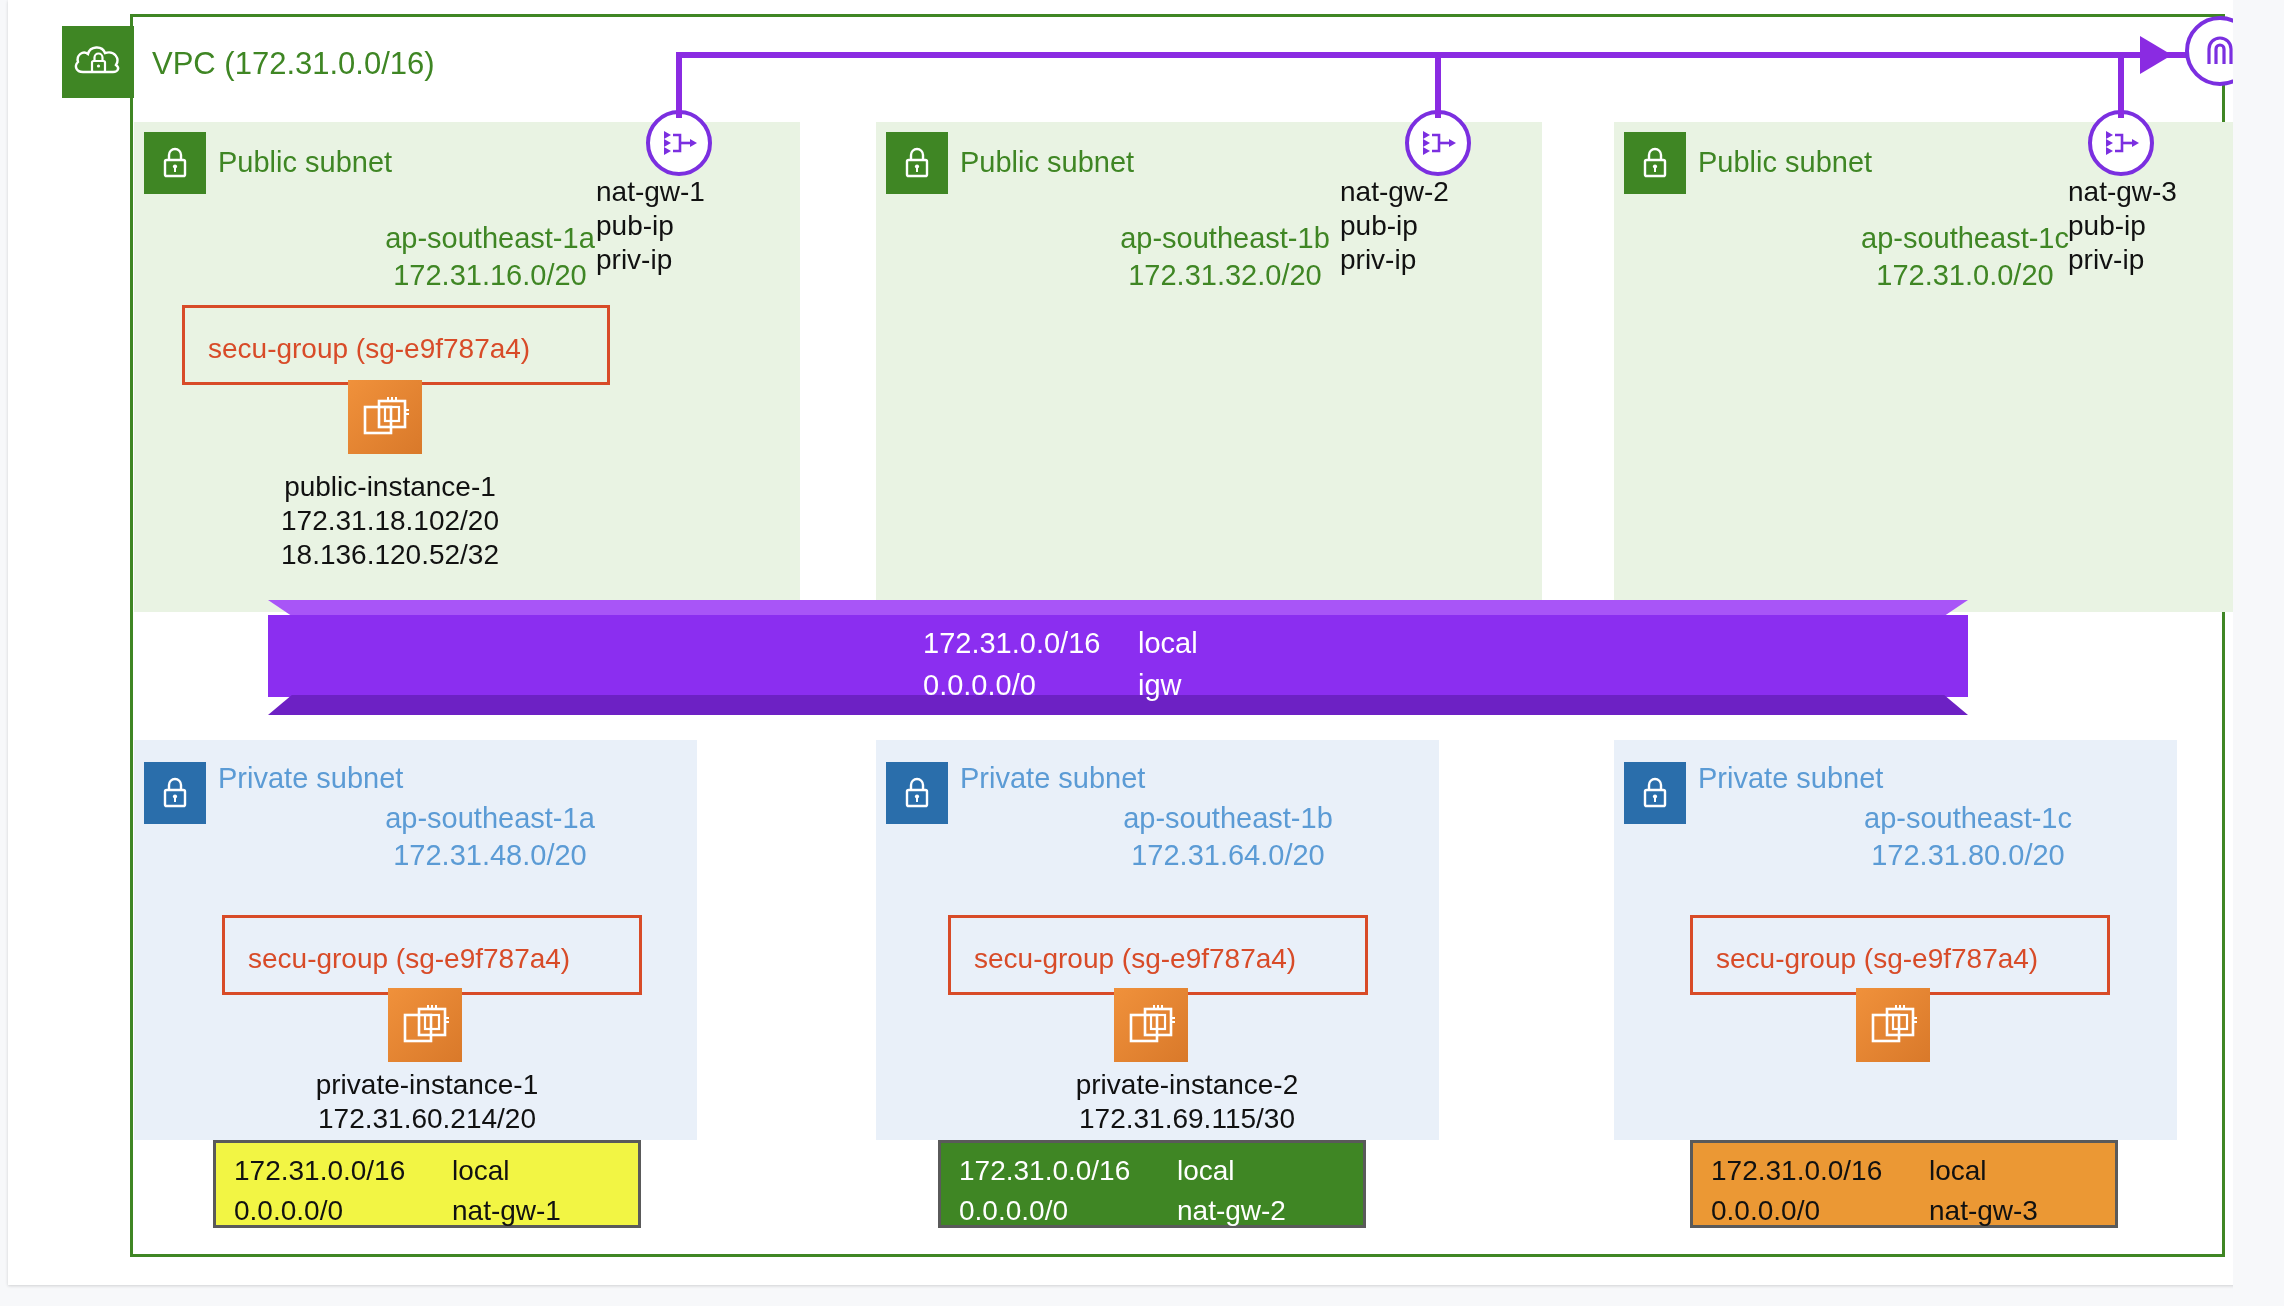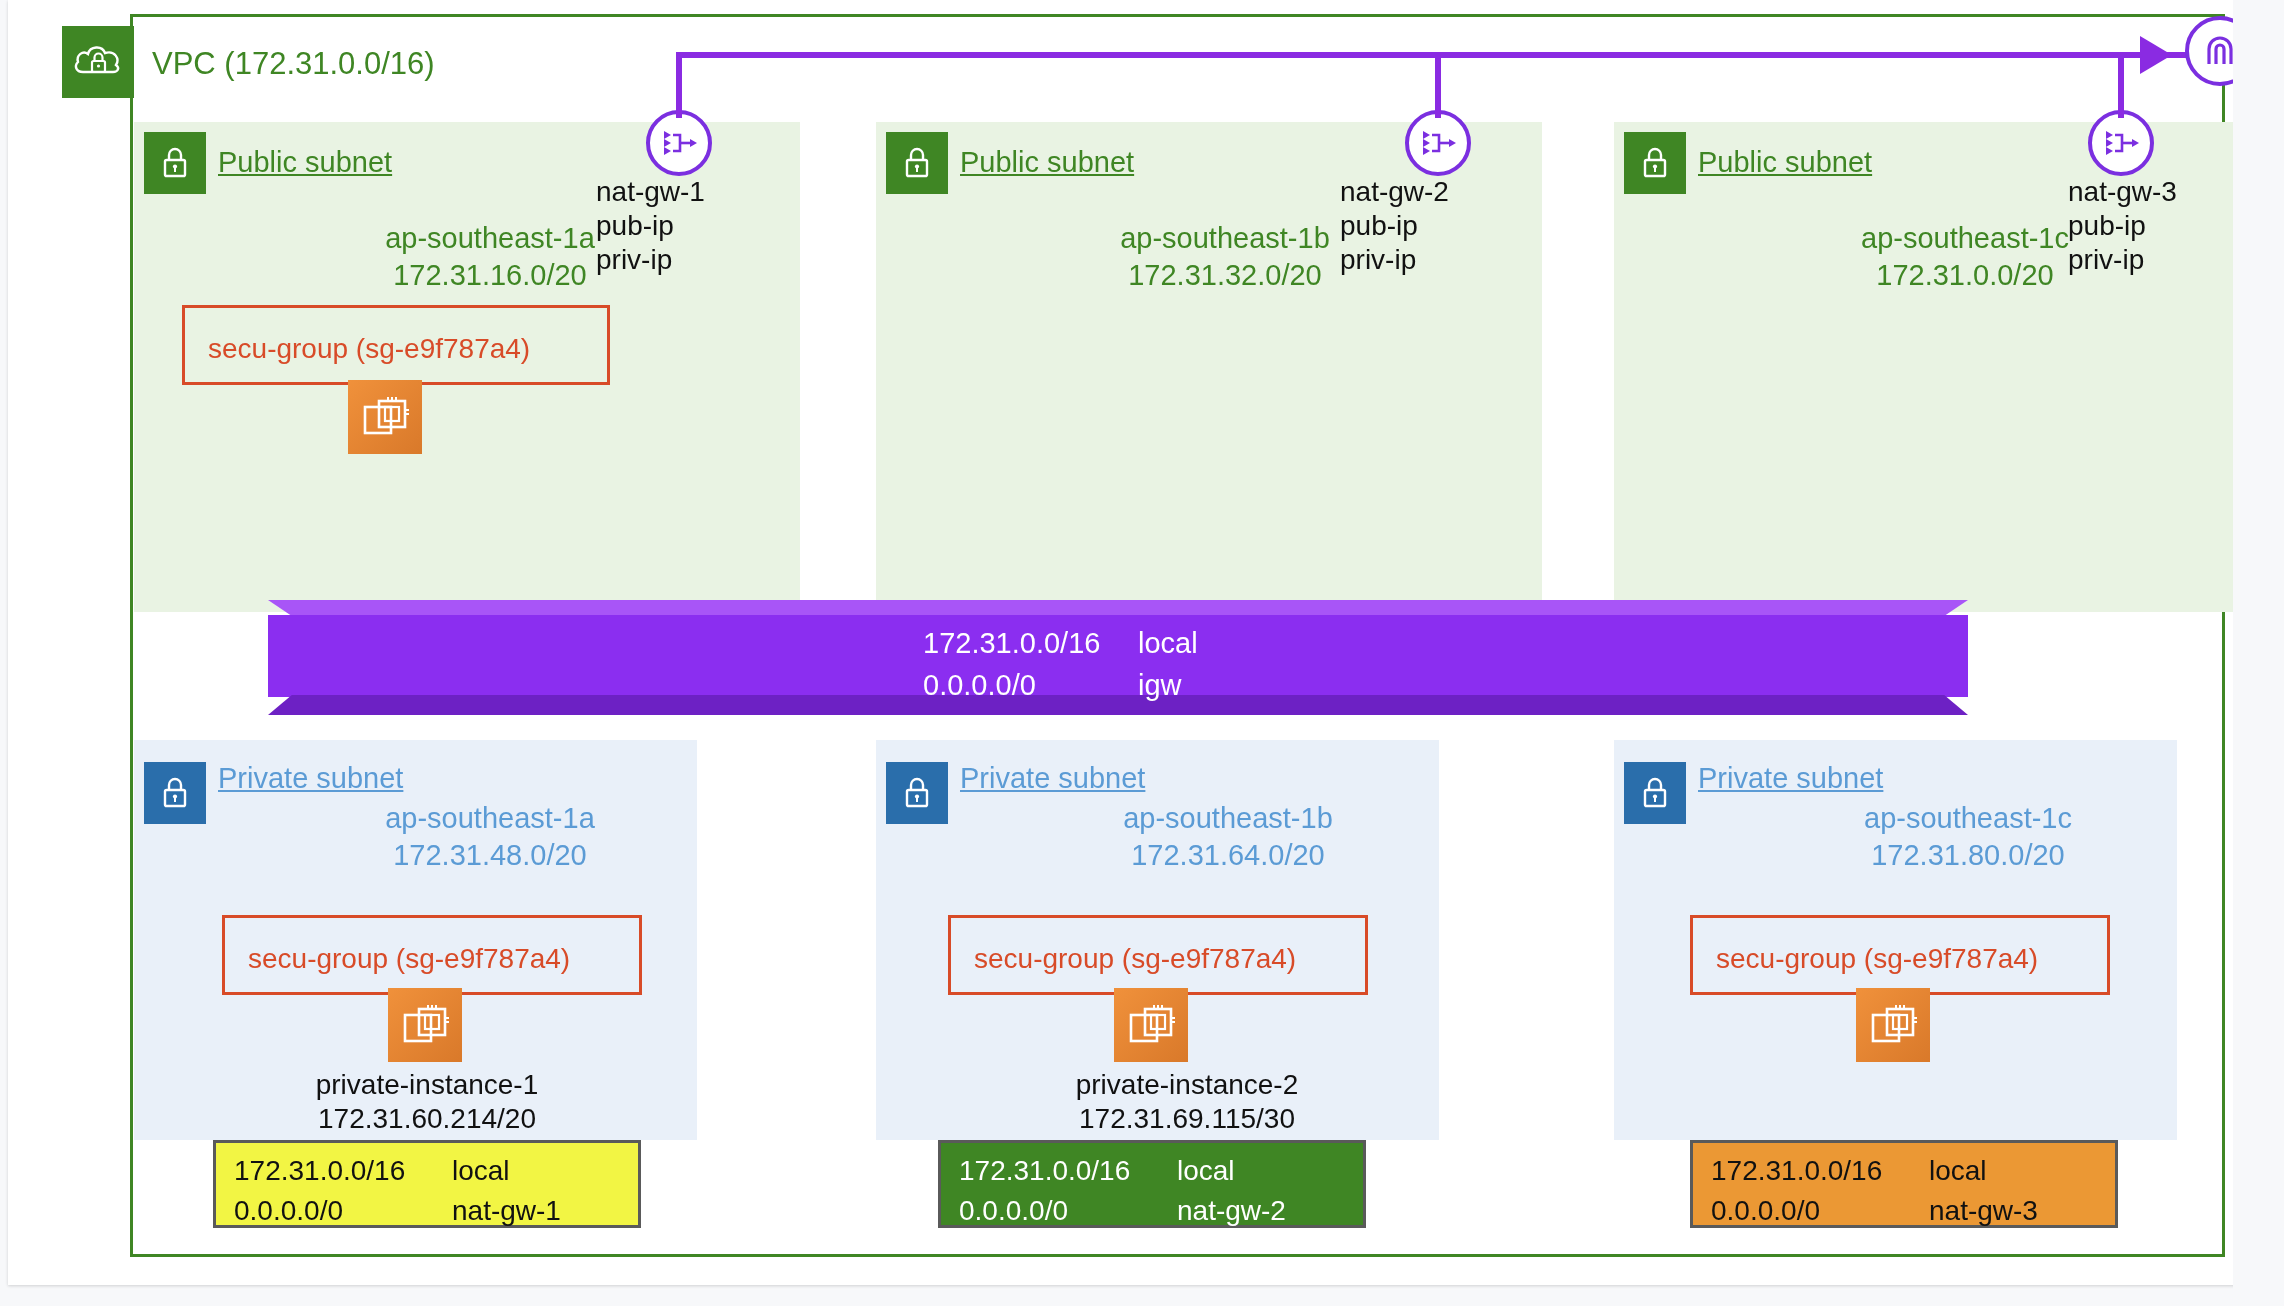--- a/index.html
+++ b/index.html
@@ -62,21 +62,20 @@
     width: 62px; height: 62px;
     display: flex; align-items: center; justify-content: center;
   }
   .lock-green { background: #3f8624; }
   .lock-blue  { background: #2a6eab; }
 
   .subnet-label {
     position: absolute;
     font-size: 29px;
     white-space: nowrap;
-    text-decoration: underline;
   }
   .label-green { color: #3f8624; }
   .label-blue  { color: #5b9bd5; text-align: center; }
 
   .az-block {
     position: absolute;
     font-size: 29px;
     text-align: center;
     line-height: 1.28;
     white-space: nowrap;
@@ -267,20 +266,25 @@
       <rect x="26" y="16" width="14" height="14" fill="none" stroke="#ffffff" stroke-width="2.2"></rect>
       <g stroke="#ffffff" stroke-width="2">
         <line x1="29" y1="10" x2="29" y2="6"></line>
           <line x1="33" y1="10" x2="33" y2="6"></line>
         <line x1="37" y1="10" x2="37" y2="6"></line>
         <line x1="46" y1="19" x2="50" y2="19"></line>
           <line x1="46" y1="23" x2="50" y2="23"></line>
       </g>
     </svg>
   </div>
+  <div class="inst-text" style="left:225px; top:470px; width:330px;">
+    <div>public-instance-1</div>
+    <div>172.31.18.102/20</div>
+    <div>18.136.120.52/32</div>
+  </div>
 
   <div class="pub-subnet s2"></div>
   <div class="lock-icon lock-green" style="left:886px; top:132px;">
     <svg width="34" height="36" viewBox="0 0 34 36">
       <rect x="7" y="15" width="20" height="16" rx="1.6" fill="none" stroke="#ffffff" stroke-width="2.4"></rect>
       <path d="M11 15 V10 a6 6 0 0 1 12 0 V15" fill="none" stroke="#ffffff" stroke-width="2.4"></path>
       <circle cx="17" cy="21.5" r="2.1" fill="#ffffff"></circle>
       <rect x="16" y="22" width="2" height="5" fill="#ffffff"></rect>
     </svg>
   </div>

